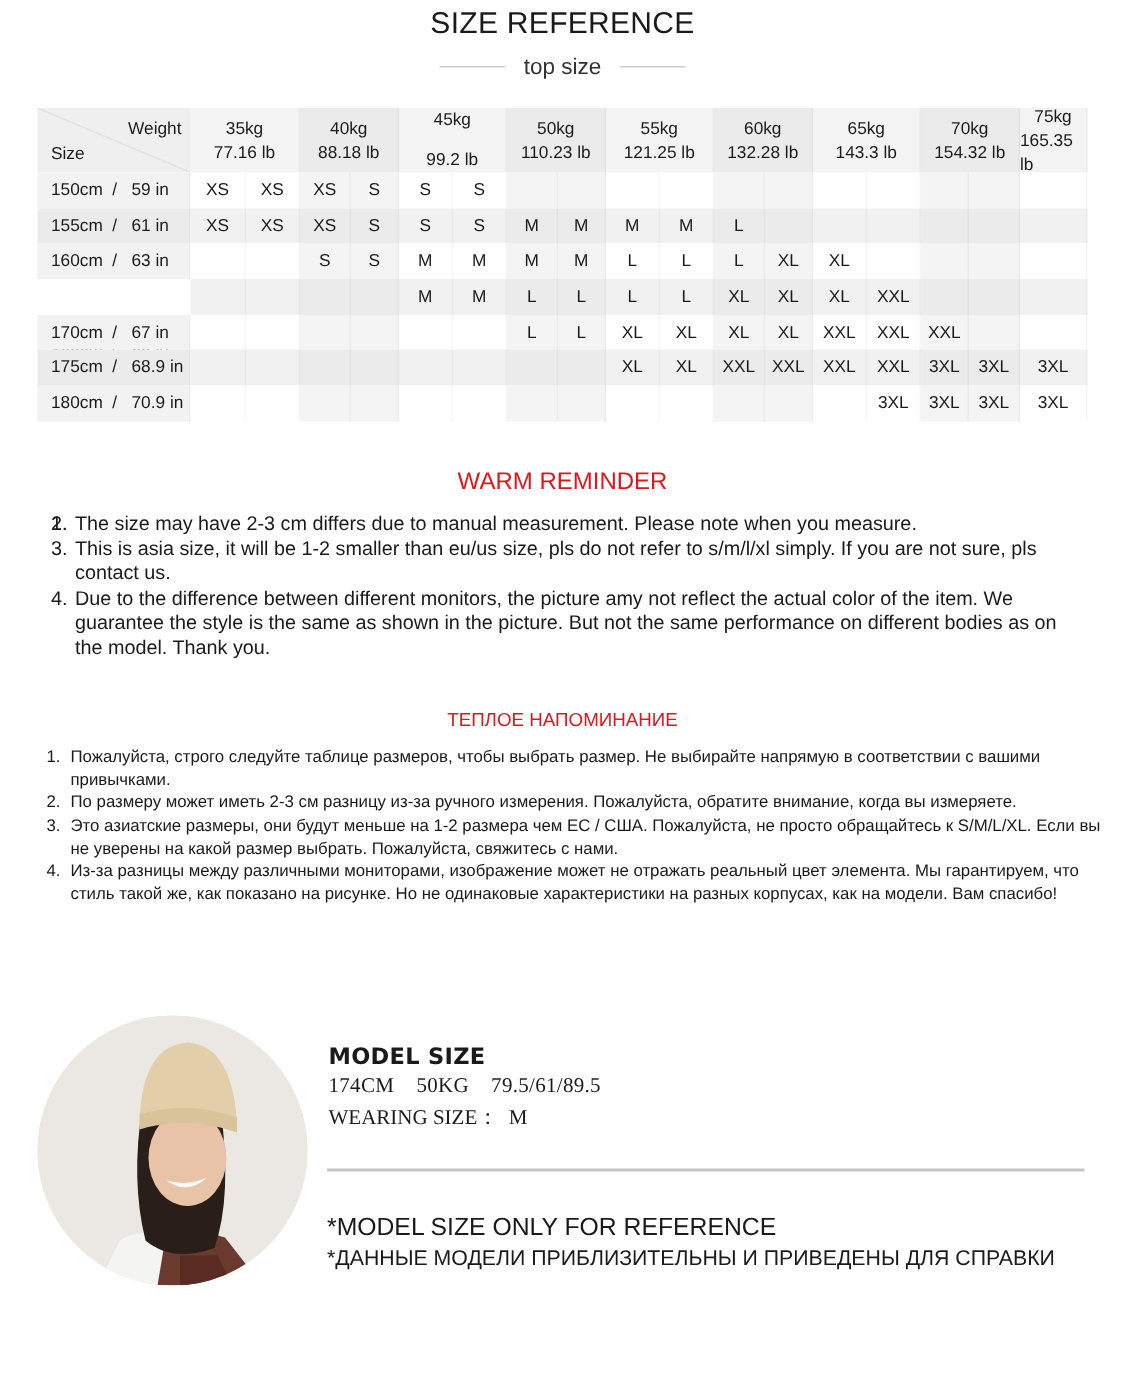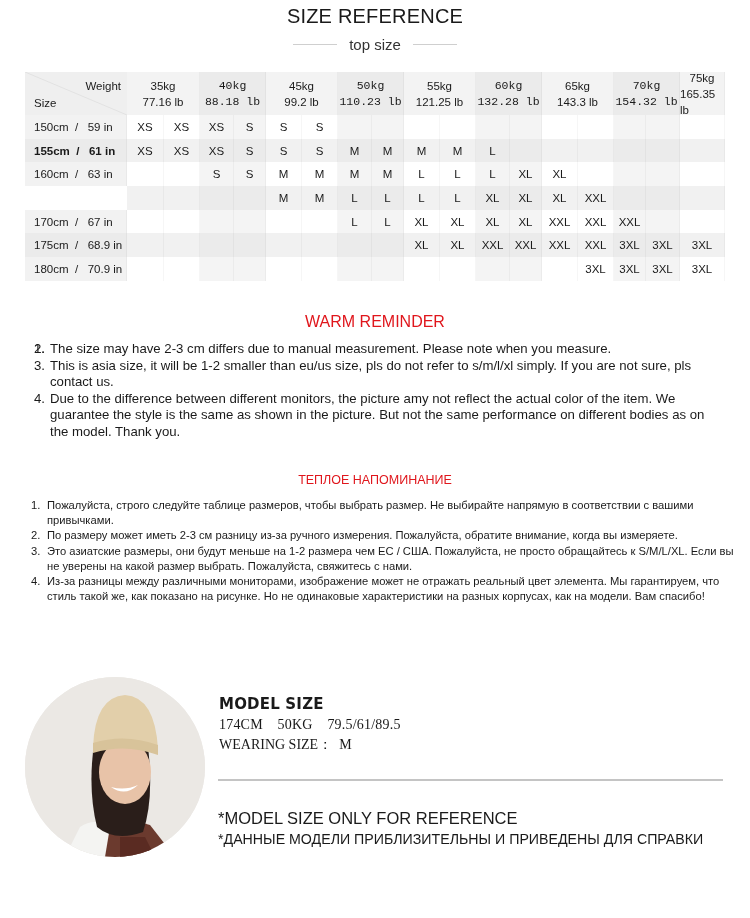--- a/index.html
+++ b/index.html
@@ -15,21 +15,21 @@
   .tbl-header { position: relative; height: 43px; display: flex; }
   .tbl-row { position: relative; height: 23.7px; display: flex; }
   .cell { box-sizing: border-box; display: flex; align-items: center; justify-content: center; font-size: 11.5px; color: #1a1a1a; border-right: 1px solid rgba(0,0,0,0.035); }
   .label-cell { width: 102px; justify-content: flex-start; padding-left: 9px; background: #f2f2f2; font-size: 11.5px; }
   .tbl-row.alt .label-cell { background: #ebebeb; }
   .hdr-label { position: relative; width: 102px; background: #efefef; overflow: hidden; }
   .hdr-label .diag { position: absolute; left: 0; top: 0; width: 102px; height: 43px; }
   .hdr-weight { position: absolute; top: 8px; right: 6px; font-size: 11.5px; }
   .hdr-size { position: absolute; top: 25px; left: 9px; font-size: 11.5px; }
   .hdr-group { flex-direction: column; line-height: 16px; background: #f3f3f3; font-size: 11.5px; }
-  .hdr-group.dark { background: #ebebeb; font-family: Liberation Mono, monospace; }
+  .hdr-group.dark { background: #ebebeb; }
 
   .col-w { background: #ffffff; }
   .col-g { background: #f4f4f4; }
   .tbl-row.alt .col-w { background: #f1f1f1; }
   .tbl-row.alt .col-g { background: #ebebeb; }
 
   .reminder-title { position: absolute; top: 313px; left: 0; width: 750px; text-align: center; color: #e0161c; font-size: 16px; }
   .reminder-list { position: absolute; top: 341px; left: 34px; width: 690px; margin: 0; padding: 0; list-style: none; font-size: 13.2px; line-height: 16.6px; color: #1a1a1a; }
   .reminder-list li { position: relative; padding-left: 16px; }
   .reminder-list li .num { position: absolute; left: 0; top: 0; }
@@ -68,21 +68,21 @@
       <span class="hdr-size">Size</span>
     </div>
   <div class="cell hdr-group" style="width: 73px;">
         <span>35kg</span>
         <span>77.16 lb</span>
       </div>
       <div class="cell hdr-group dark" style="width: 66px;">
         <span>40kg</span>
         <span>88.18 lb</span>
       </div>
-      <div class="cell hdr-group" style="width: 72px;">
+      <div class="cell hdr-group" style="width: 72px; justify-content: space-between;">
         <span>45kg</span>
         <span>99.2 lb</span>
       </div>
       <div class="cell hdr-group dark" style="width: 66px;">
         <span>50kg</span>
         <span>110.23 lb</span>
       </div>
       <div class="cell hdr-group" style="width: 72px;">
         <span>55kg</span>
         <span>121.25 lb</span>
@@ -118,21 +118,21 @@
       <div class="cell col-w" style="width: 36px;"></div>
       <div class="cell col-g" style="width: 34px;"></div>
       <div class="cell col-g" style="width: 32px;"></div>
       <div class="cell col-w" style="width: 36px;"></div>
       <div class="cell col-w" style="width: 36px;"></div>
       <div class="cell col-g" style="width: 32px;"></div>
       <div class="cell col-g" style="width: 34px;"></div>
       <div class="cell col-w" style="width: 45px;"></div>
     </div>
     <div class="tbl-row alt">
-      <div class="cell label-cell" style="white-space: pre; font-weight: bold;">155cm  /   61 in</div>
+      <div class="cell label-cell" style="white-space: pre;">155cm  /   61 in</div>
       <div class="cell col-w" style="width: 37px;">XS</div>
       <div class="cell col-w" style="width: 36px;">XS</div>
       <div class="cell col-g" style="width: 34px;">XS</div>
       <div class="cell col-g" style="width: 32px;">S</div>
       <div class="cell col-w" style="width: 36px;">S</div>
       <div class="cell col-w" style="width: 36px;">S</div>
       <div class="cell col-g" style="width: 34px;">M</div>
       <div class="cell col-g" style="width: 32px;">M</div>
       <div class="cell col-w" style="width: 36px;">M</div>
       <div class="cell col-w" style="width: 36px;">M</div>

